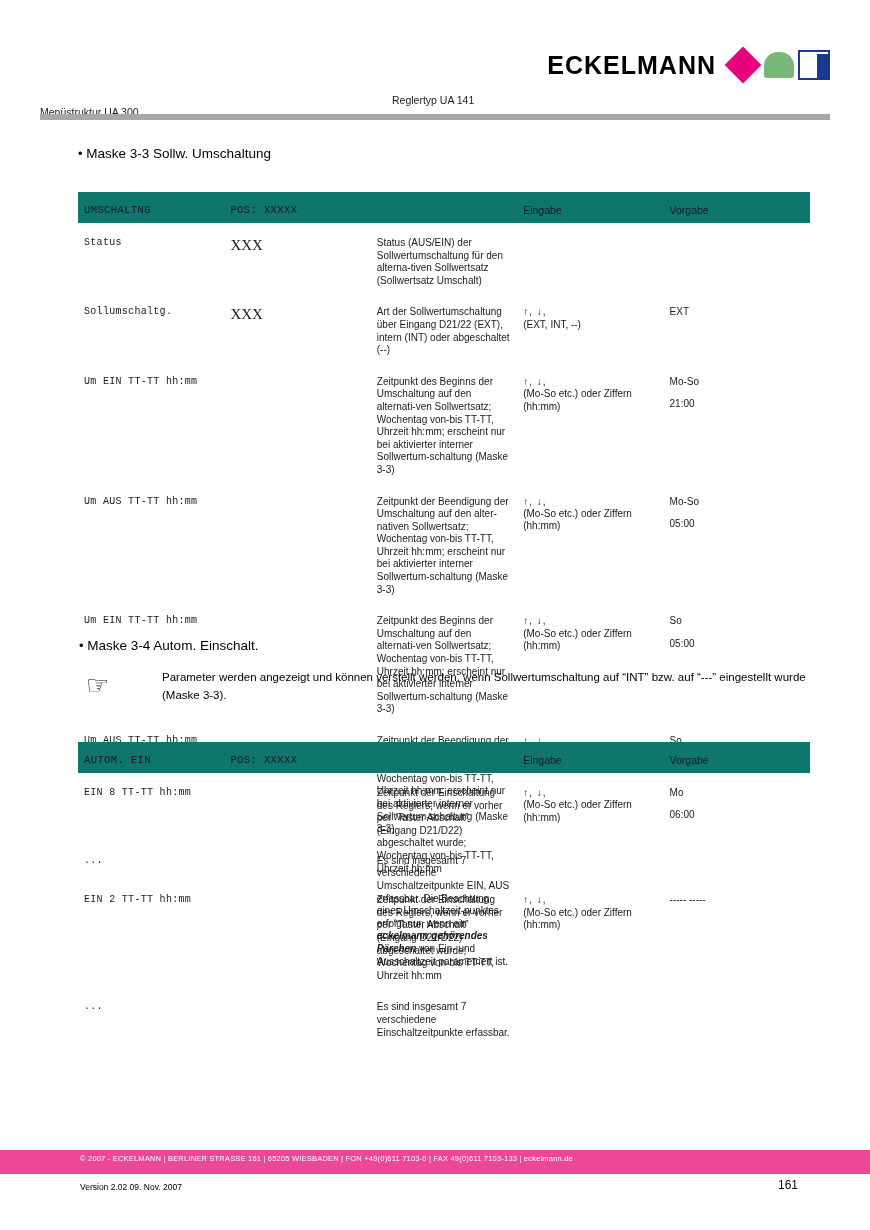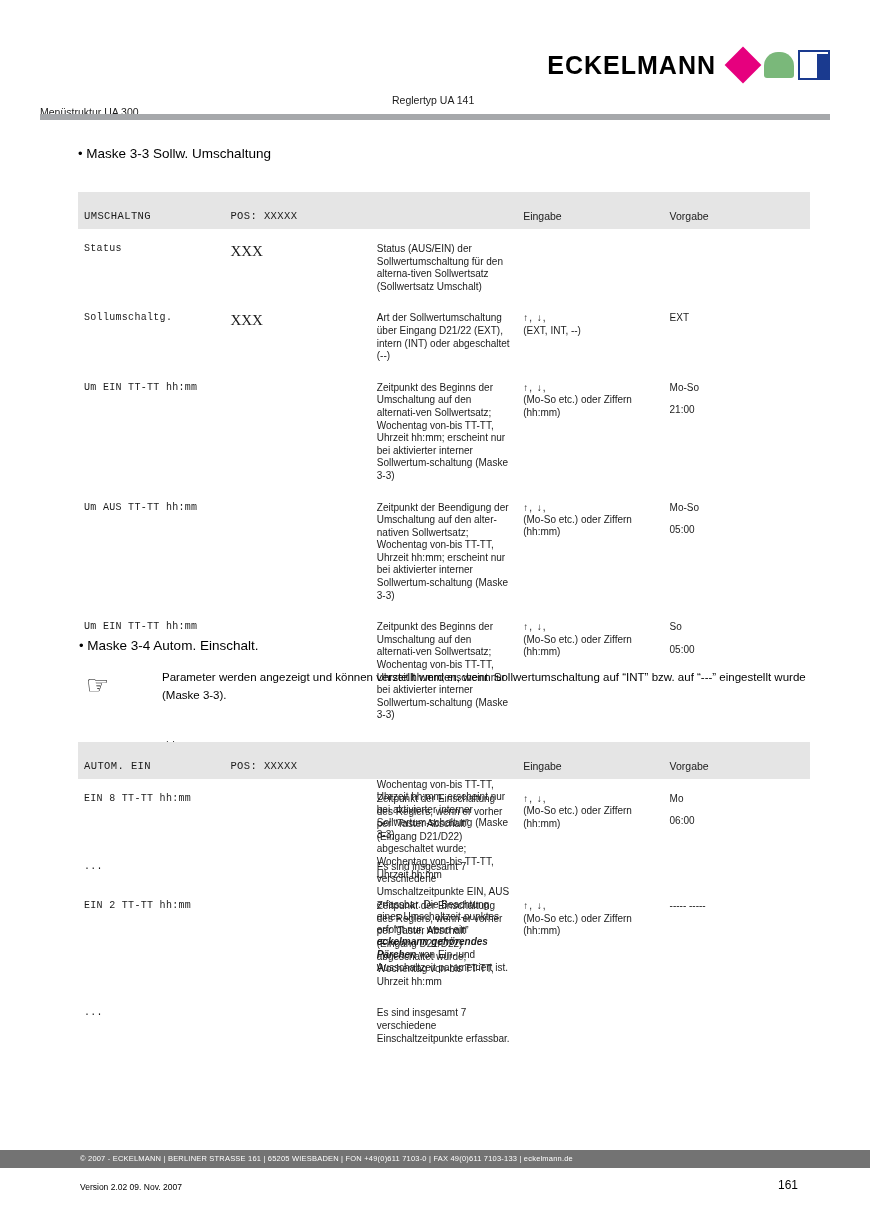--- a/index.html
+++ b/index.html
@@ -109,22 +109,22 @@
 
   
   .tbl {
     position: absolute;
     left: 78px;
     width: 732px;
     border-collapse: collapse;
     table-layout: fixed;
   }
   .tbl .hdr td {
-    background: #e5e5e5;
-    padding: 18px 6px 7px 6px;
+    background: #0f766e;
+    padding: 12px 6px 7px 6px;
     vertical-align: middle;
     font-size: 10.5px;
     color: #1a1a1a;
   }
   .tbl .hdr td.mono {
     font-family: "Liberation Mono", monospace;
     font-size: 10.5px;
     letter-spacing: 0.4px;
   }
   .tbl td {
@@ -194,22 +194,22 @@
     line-height: 18px;
     color: #000;
   }
 
   
   .footer-bar {
     position: absolute;
     left: 0;
     top: 1150px;
     width: 870px;
-    height: 18px;
-    background: #737373;
+    height: 24px;
+    background: #ec4899;
   }
   .footer-bar span {
     display: block;
     padding-left: 80px;
     font-size: 7.5px;
     line-height: 18px;
     color: #ffffff;
     letter-spacing: 0.2px;
   }
   .footer-version {

